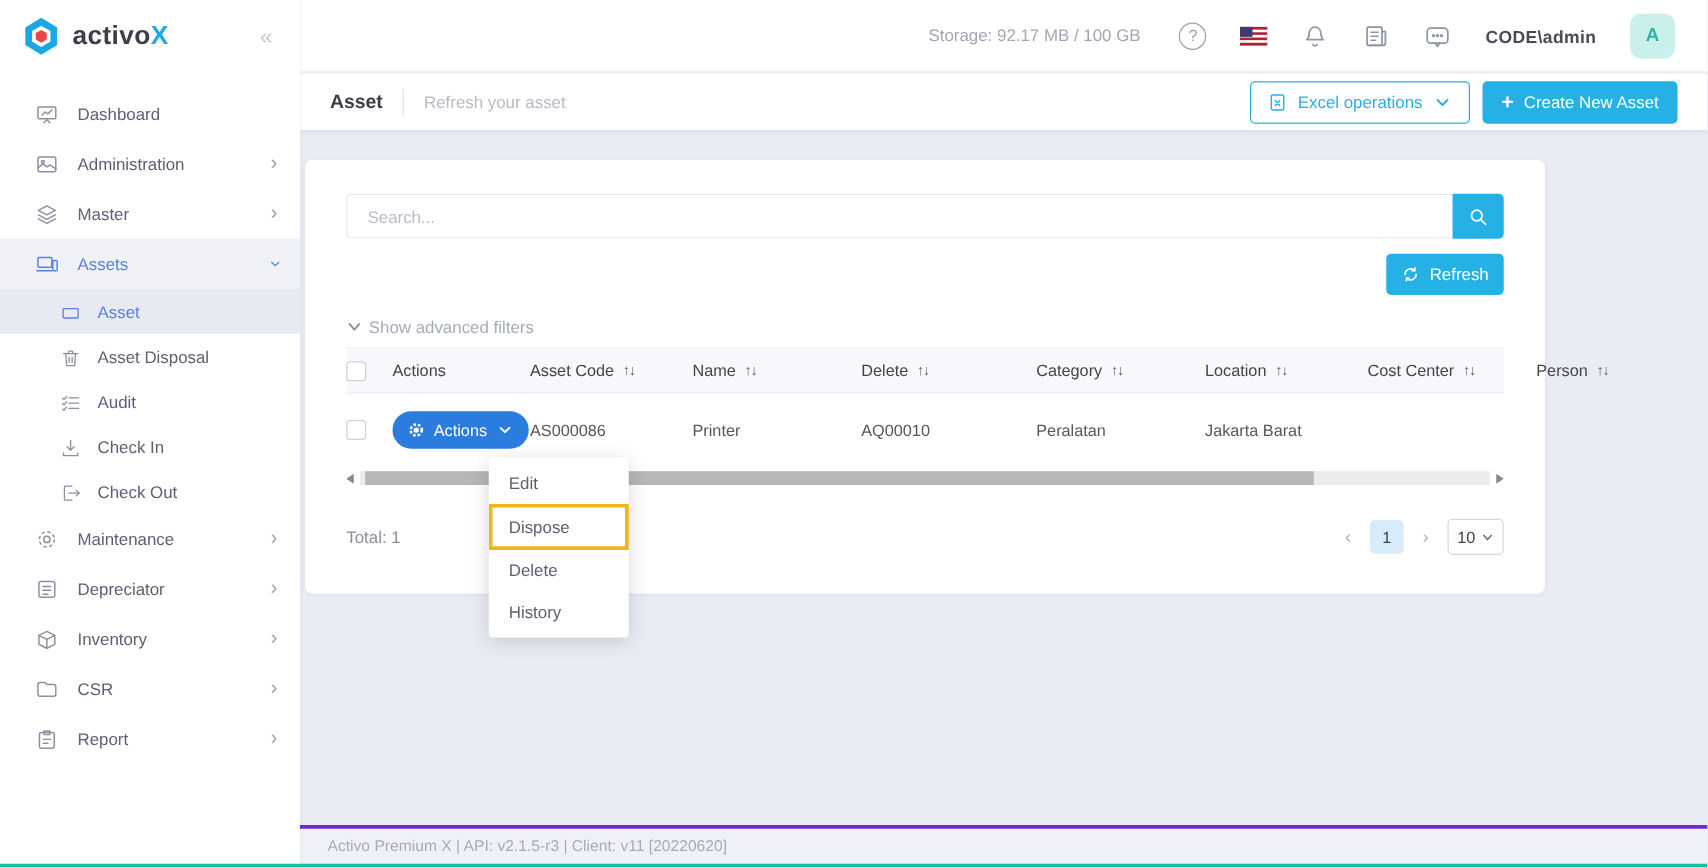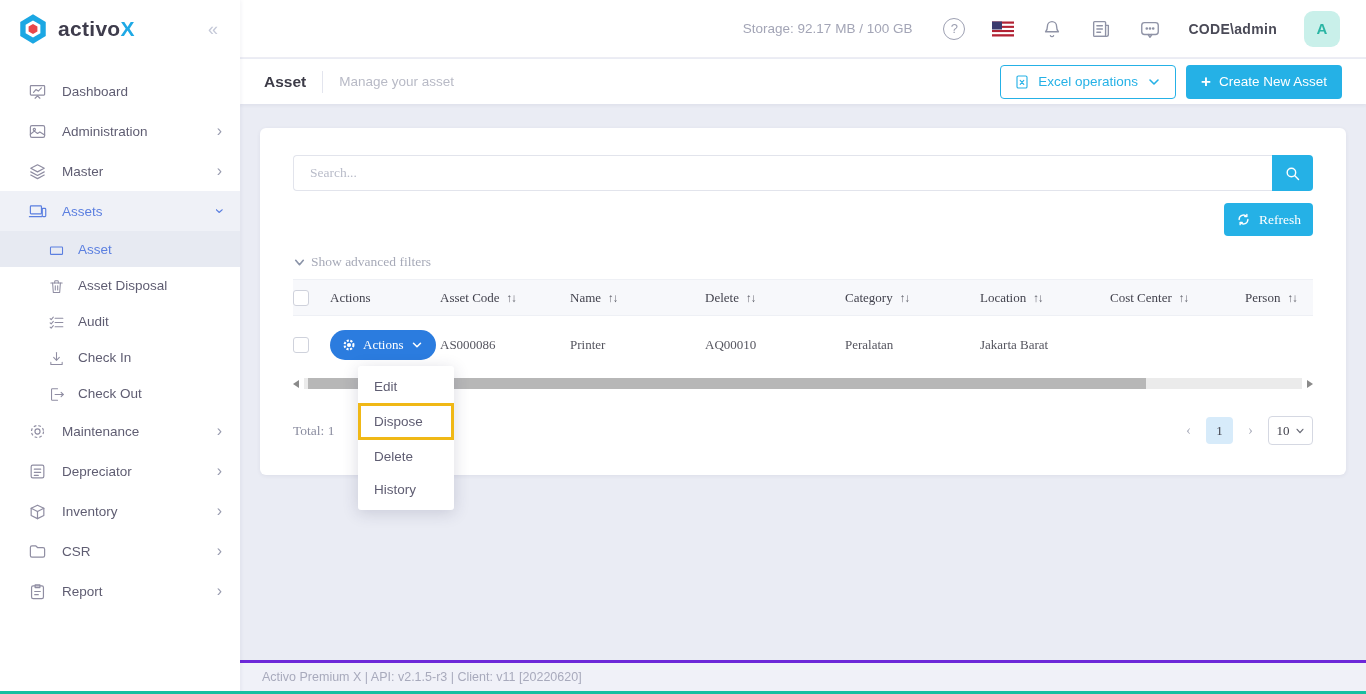--- a/index.html
+++ b/index.html
@@ -50,22 +50,22 @@
   .pagebar-buttons { margin-left:auto; display:flex; gap:10px; }
   .btn { display:flex; align-items:center; cursor:pointer; font-family:inherit; }
   .btn-excel { height:34px; border:1px solid #25b1e6; color:#25b1e6; border-radius:4px; background:#fff;
                gap:8px; padding:0 13px; font-size:13.5px; }
   .btn-excel svg { width:16px; height:16px; }
   .btn-create { height:34px; background:#25b1e6; color:#fff; border-radius:4px; border:none;
                 gap:8px; padding:0 15px; font-size:13.5px; }
   .plus { font-size:17px; font-weight:bold; line-height:1; }
 
   
-  .card { position:absolute; left:260px; top:128px; width:1086px; height:347px; background:#fff;
-          border-radius:6px; box-shadow:0 1px 4px rgba(40,40,80,.07); padding:27px 33px 0;font-family:Liberation Serif, serif; }
+  .card { position:absolute; left:244px; top:128px; width:992px; height:347px; background:#fff;
+          border-radius:6px; box-shadow:0 1px 4px rgba(40,40,80,.07); padding:27px 33px 0; }
   .search-row { display:flex; }
   .search-input { flex:1; height:36px; border:1px solid #e2e4ec; border-right:none; border-radius:4px 0 0 4px;
                   padding:0 16px; font-size:13.5px; color:#555; outline:none; font-family:inherit; }
   .search-input::placeholder { color:#b9bcc9; }
   .btn-search { width:41px; height:36px; background:#25b1e6; border:none; border-radius:0 4px 4px 0;
                 color:#fff; display:flex; align-items:center; justify-content:center; cursor:pointer; }
   .btn-search svg { width:17px; height:17px; }
   .refresh-row { display:flex; justify-content:flex-end; margin-top:12px; }
   .btn-refresh { height:33px; background:#25b1e6; color:#fff; border:none; border-radius:4px;
                  gap:8px; padding:0 12px; font-size:13.5px; }
@@ -96,21 +96,21 @@
   .total { color:#8b8da0; font-size:13.5px; }
   .pager { margin-left:auto; display:flex; align-items:center; gap:15px; }
   .pg-arrow { color:#b0b3c0; font-size:15px; cursor:pointer; }
   .pg-page { width:27px; height:27px; background:#d7ebfa; border-radius:4px; display:flex; align-items:center;
              justify-content:center; font-size:13px; color:#3f3f4a; cursor:pointer; }
   .pg-size { width:45px; height:29px; border:1px solid #d5d8e2; border-radius:4px; display:flex; align-items:center;
              justify-content:center; gap:5px; font-size:13px; color:#3f3f4a; background:#fff; cursor:pointer; }
   .pg-size svg { width:10px; height:10px; color:#6a6c78; }
 
   
-  .dropdown { position:absolute; left:358px; top:366px; width:96px; background:#fff; border-radius:3px;
+  .dropdown { position:absolute; left:391px; top:366px; width:112px; background:#fff; border-radius:3px;
               box-shadow:0 3px 16px rgba(50,50,90,.18); z-index:20; padding:4px 0; }
   .dd-item { padding:9px 16px; font-size:13.5px; color:#5f5d72; cursor:pointer; }
   .dd-item.highlight { box-shadow:inset 0 0 0 3px #f0b816; padding:11px 16px; }
 
   
   .footer { position:absolute; left:240px; top:660px; width:1126px; height:31px; background:#f0f1f8;
             border-top:3px solid #6d28d9; display:flex; align-items:center; padding-left:22px;
             color:#a8aabc; font-size:12.5px; }
   .bottom-strip { position:absolute; left:0; top:691px; width:1366px; height:3px; background:#16bfa0; z-index:30; }
 </style>
@@ -326,21 +326,21 @@
           <circle cx="15.5" cy="11.5" r="0.7" fill="currentColor"></circle>
         </svg>
     </span>
     <span class="username">CODE\admin</span>
     <span class="avatar">A</span>
   </header>
 
   <div class="pagebar">
     <span class="page-title">Asset</span>
     <span class="page-divider"></span>
-    <span class="page-subtitle">Manage your asset</span>
+    <span class="page-subtitle">Refresh your asset</span>
     <div class="pagebar-buttons">
       <button class="btn btn-excel">
         <svg viewBox="0 0 24 24" fill="none" stroke="currentColor" stroke-width="1.7" stroke-linecap="round">
             <rect x="4.5" y="3" width="15" height="18" rx="2"></rect>
             <path d="M9.3 9.5l5.4 6M14.7 9.5l-5.4 6"></path>
           </svg>
         <span>Excel operations</span>
         <svg class="chev-sm" viewBox="0 0 24 24" fill="none" stroke="currentColor" stroke-width="2.4" stroke-linecap="round" stroke-linejoin="round">
             <polyline points="6 9 12 15 18 9"></polyline>
           </svg>

